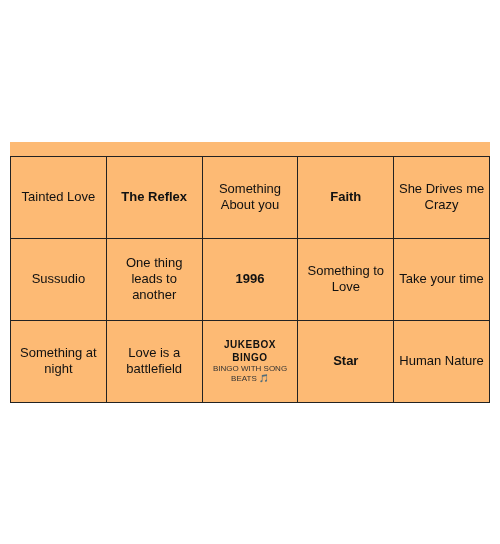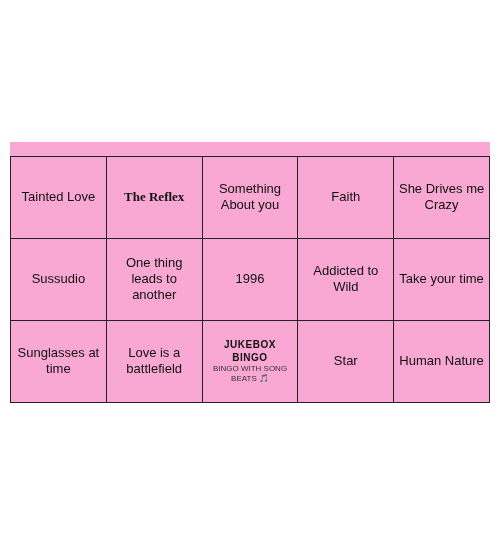--- a/index.html
+++ b/index.html
@@ -7,21 +7,21 @@
       background: #fff;
       display: flex;
       justify-content: center;
       align-items: center;
       width: 500px;
       height: 544px;
       font-family: Arial, sans-serif;
     }
     .card {
       width: 480px;
-      background: #f9a8d4;
+      background: #fdba74;
     }
     .title {
       text-align: center;
       font-size: 52px;
       font-weight: normal;
       letter-spacing: 18px;
       padding: 8px 0 6px 0;
       color: #111;
     }
     .bingo-grid {
@@ -35,28 +35,27 @@
       text-align: center;
       vertical-align: middle;
       font-size: 13px;
       line-height: 1.25;
       padding: 4px 3px;
       color: #111;
     }
     .cell-bold {
       font-weight: bold;
       font-size: 17px;
-      font-family: Liberation Serif, serif;
     }
     .cell-large {
       font-weight: bold;
       font-size: 22px;
     }
     .cell-xlarge {
-      font-weight: normal;
+      font-weight: bold;
       font-size: 26px;
     }
     .jukebox-logo {
       font-weight: 900;
       font-size: 10px;
       letter-spacing: 0.5px;
       line-height: 1.3;
     }
     .jukebox-sub {
       font-size: 8px;
@@ -74,25 +73,25 @@
           <td>Tainted Love</td>
           <td class="cell-bold">The Reflex</td>
           <td>Something About you</td>
           <td class="cell-xlarge">Faith</td>
           <td>She Drives me Crazy</td>
         </tr>
         <tr>
           <td>Sussudio</td>
           <td>One thing leads to another</td>
           <td class="cell-xlarge">1996</td>
-          <td>Addicted to Wild</td>
+          <td>Something to Love</td>
           <td>Take your time</td>
         </tr>
         <tr>
-          <td>Sunglasses at time</td>
+          <td>Something at night</td>
           <td>Love is a battlefield</td>
           <td>
             <div class="jukebox-logo">JUKEBOX BINGO</div>
             <div class="jukebox-sub">BINGO WITH SONG BEATS 🎵</div>
           </td>
           <td class="cell-xlarge">Star</td>
           <td>Human Nature</td>
         </tr>
       </tbody>
   </table>

